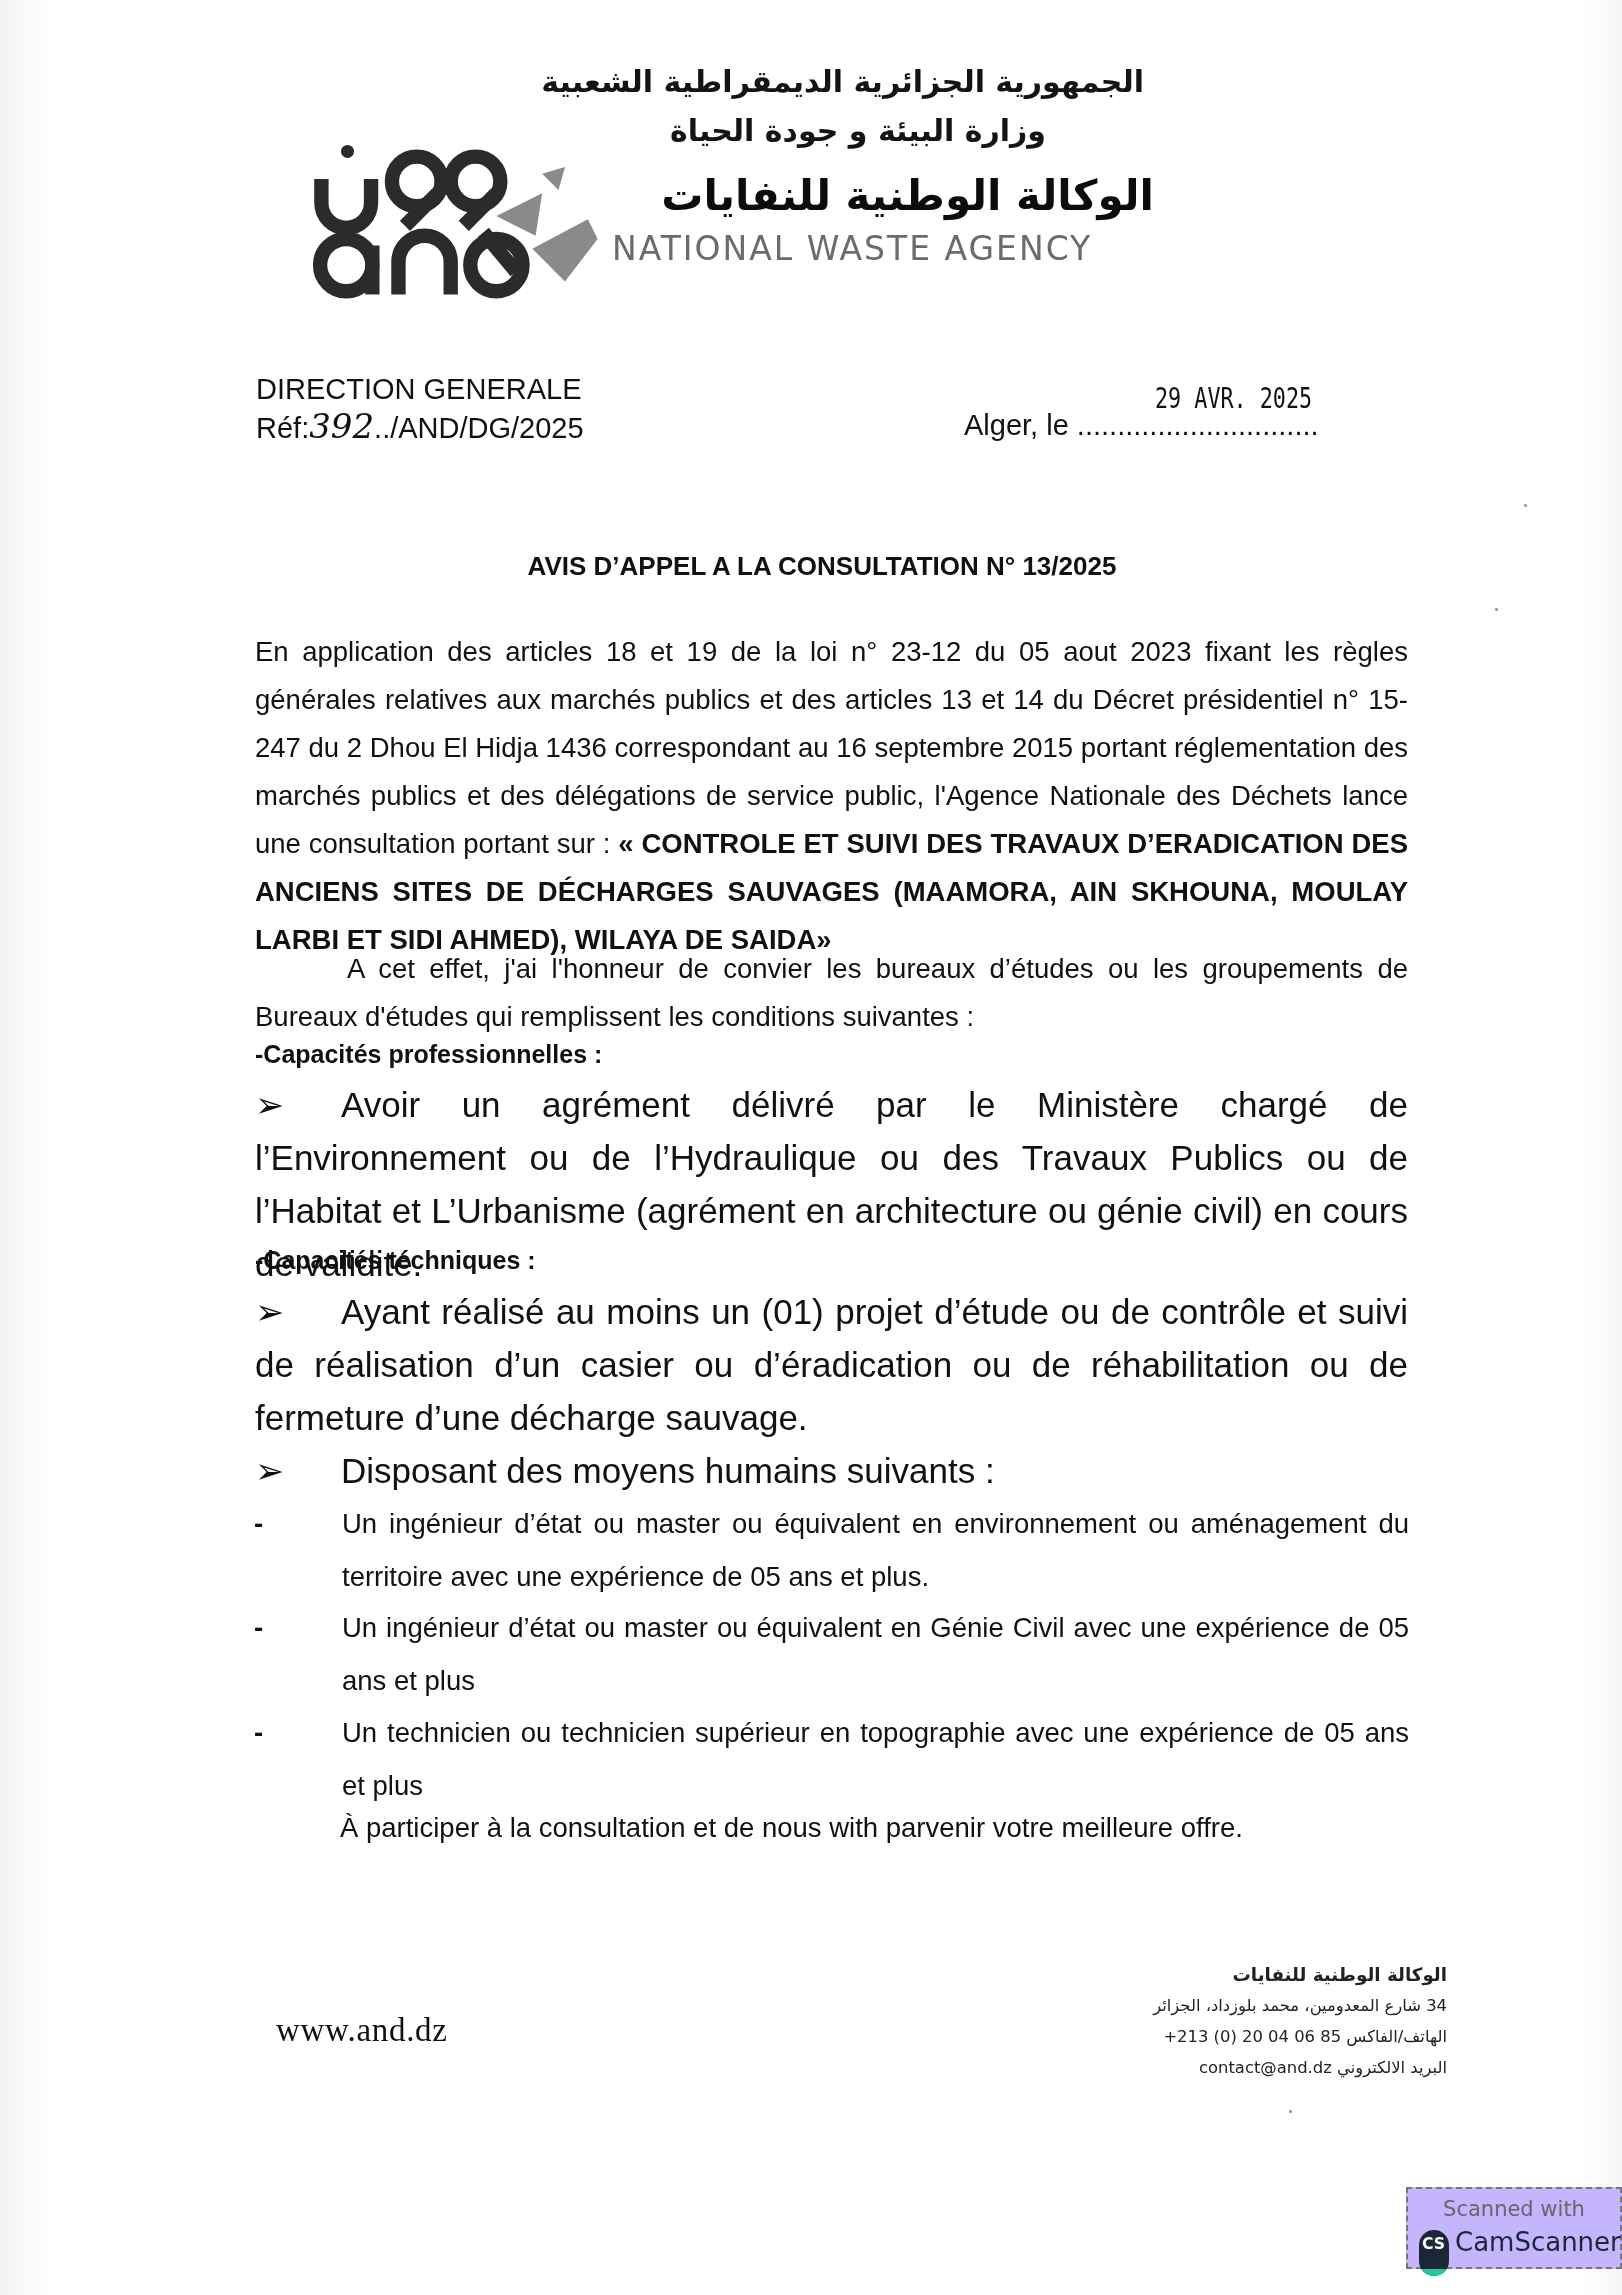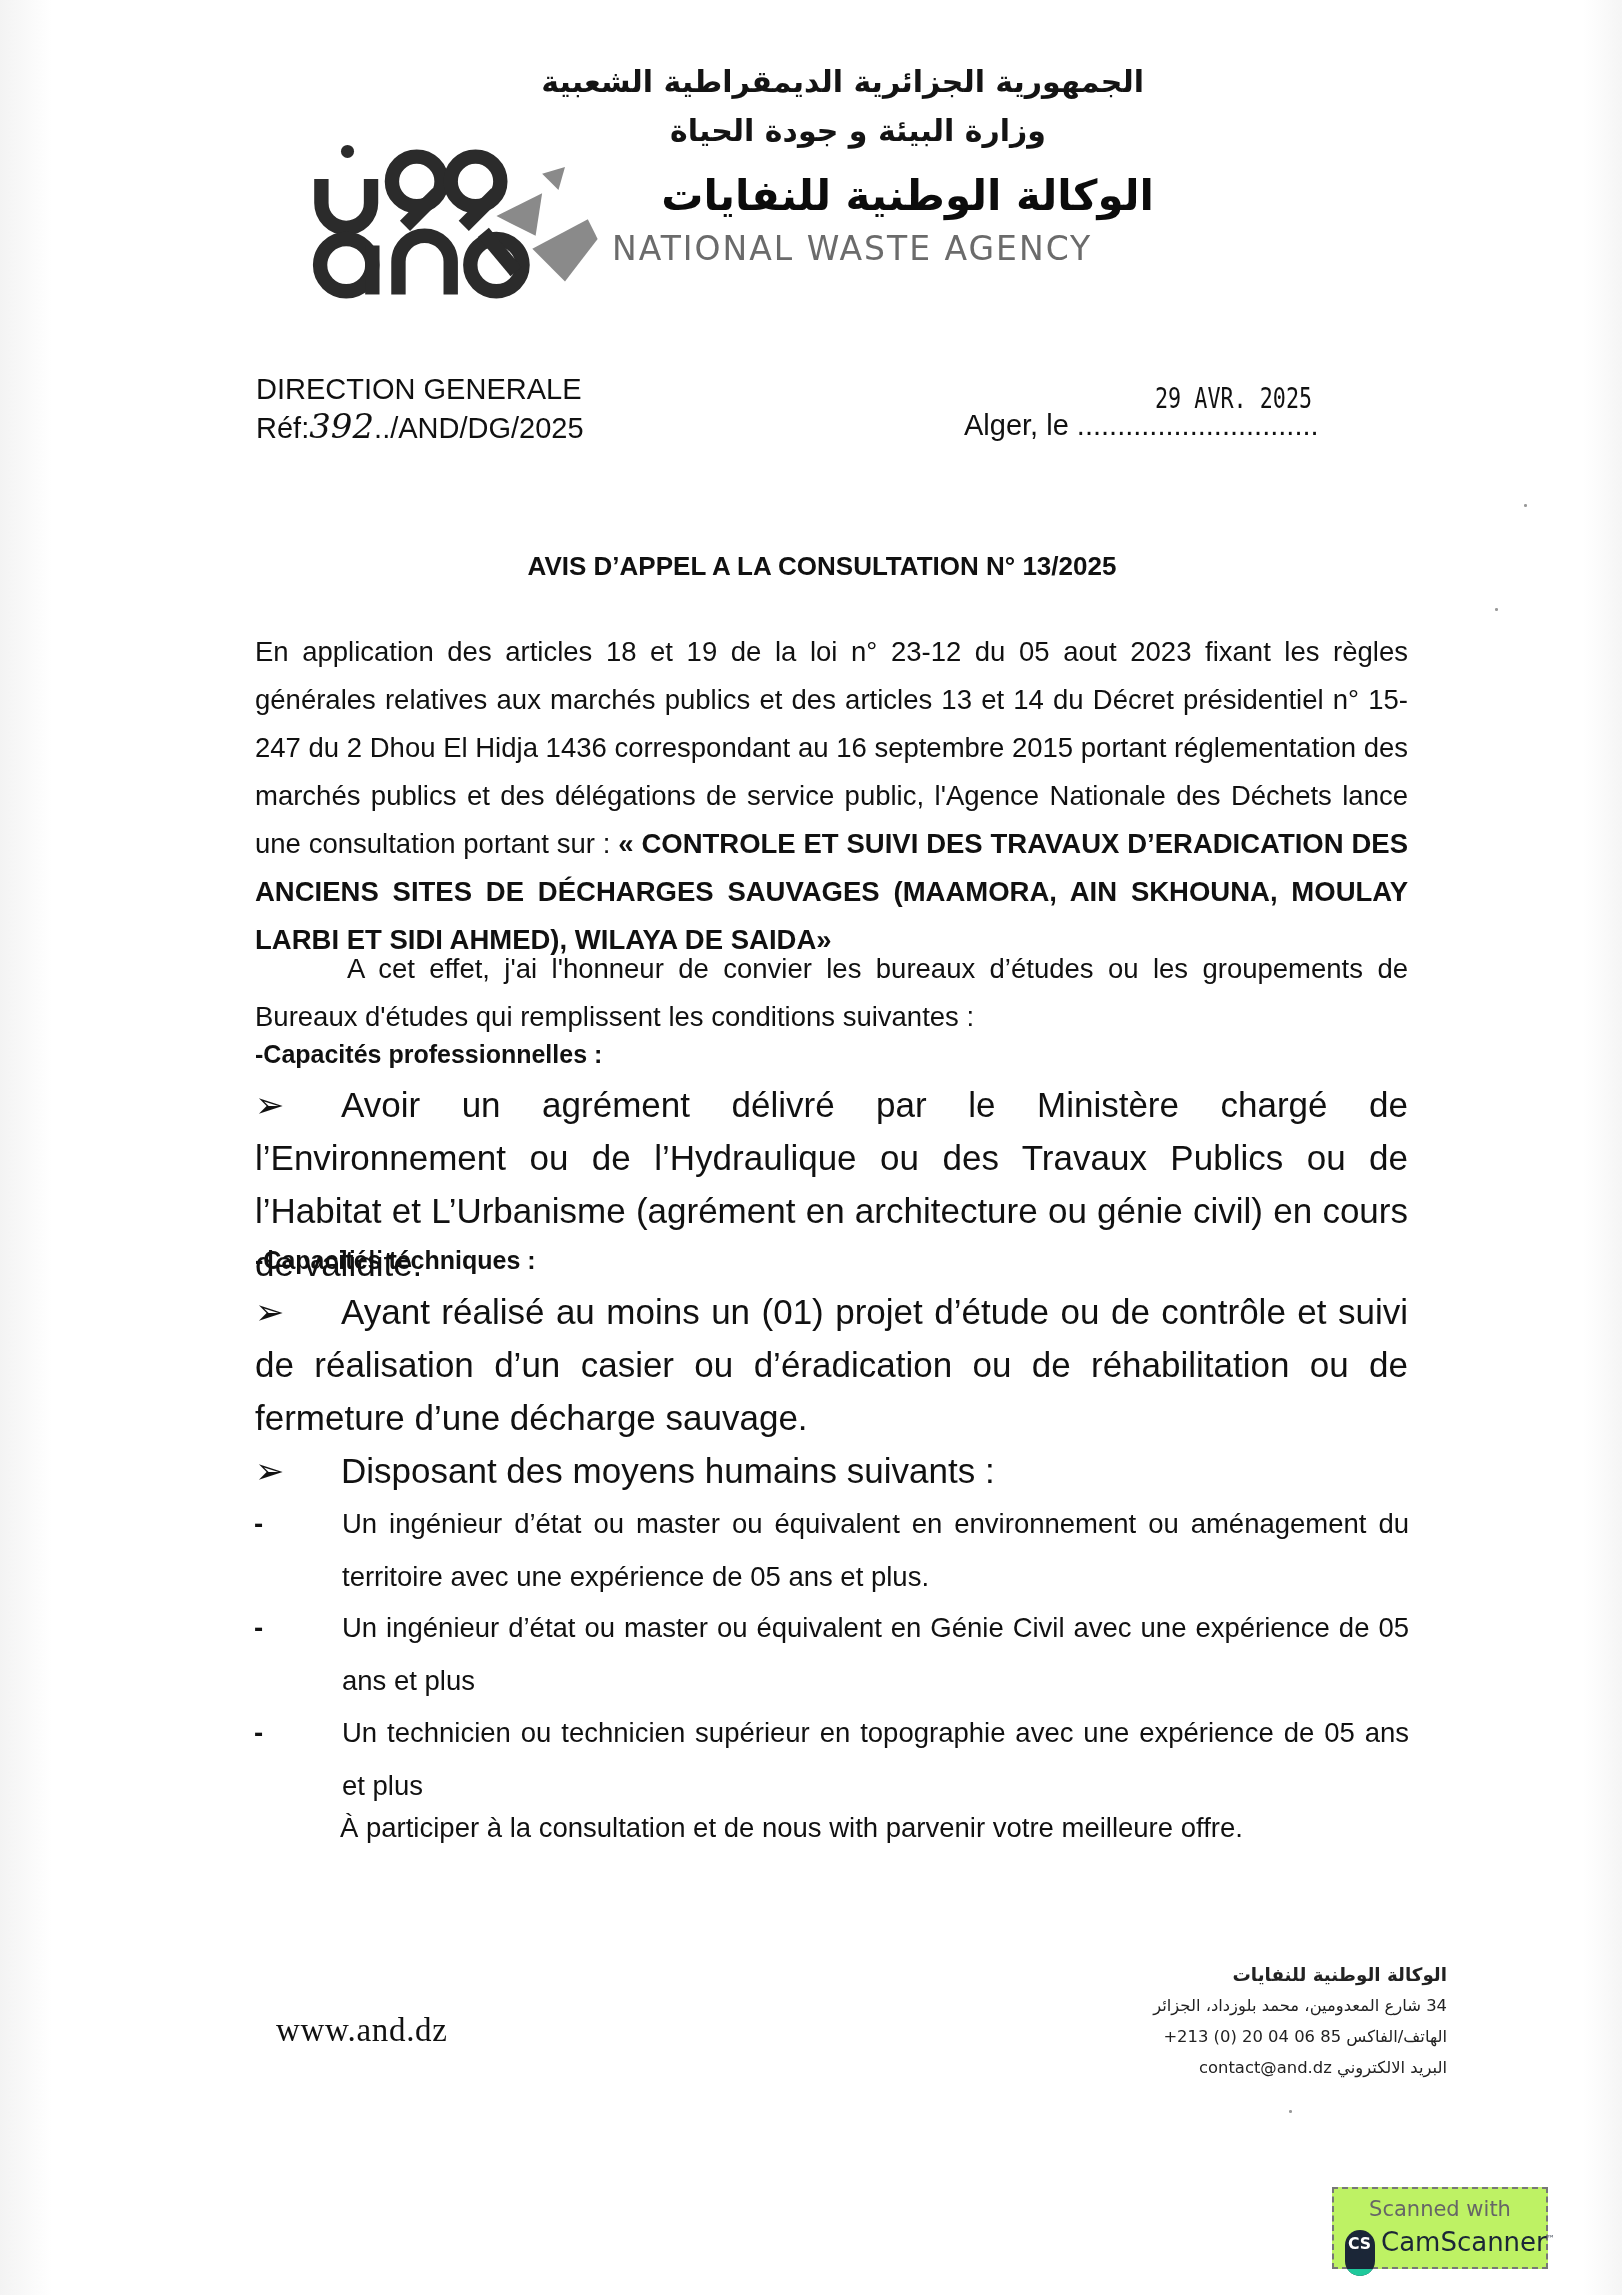--- a/index.html
+++ b/index.html
@@ -52,22 +52,22 @@
   .dash-inner { display: block; padding-left: 44px; text-indent: -44px; }
   .closing { position: absolute; left: 340px; top: 1812px; font-size: 27.5px; }
 
   
   .website { position: absolute; left: 260px; top: 2012px; font-size: 33px; font-family: Liberation Serif, serif; letter-spacing: 0.7px; margin-left: 16px; }
   .footer-ar { position: absolute; right: 175px; top: 1959px; text-align: right; direction: rtl; font-family: "DejaVu Sans", sans-serif; font-size: 16.4px; line-height: 31px; color: #222; }
   .footer-ar .org { font-weight: bold; font-size: 18.3px; }
   .footer-ar .ltr { direction: ltr; unicode-bidi: embed; }
 
   
-  .cs-badge { position: absolute; left: 1332px; top: 2187px; width: 216px; height: 82px;
-    border: 2px dashed #777; background: #bef264; box-sizing: border-box; }
+  .cs-badge { position: absolute; left: 1406px; top: 2187px; width: 216px; height: 82px;
+    border: 2px dashed #777; background: #c4b5fd; box-sizing: border-box; }
   .cs-scanned { position: absolute; left: 0; width: 100%; top: 7.9px; text-align: center; font-size: 21px; color: #666; font-family: "DejaVu Sans", sans-serif; }
   .cs-logo { position: absolute; left: 10.5px; top: 41px; width: 30px; height: 46px; border-radius: 15px; overflow: hidden; background: #1b2637; }
   .cs-logo .cs-txt { position: absolute; left: 0; right: 0; top: 3.9px; text-align: center; color: #fff; font-weight: bold; font-size: 15.7px; font-family: "DejaVu Sans", sans-serif; }
   .cs-logo .cs-bar { position: absolute; left: 0; right: 0; bottom: 0; height: 7.2px; background: #1fc99c; }
   .cs-name { position: absolute; left: 47px; top: 38px; font-size: 26px; color: #1b2637; font-family: "DejaVu Sans", sans-serif; white-space: nowrap; }
   .cs-name sup { font-size: 7.9px; }
 
   .speck { position: absolute; width: 2.6px; height: 2.6px; background: #999; border-radius: 1.3px; }
 </style>
 </head>

